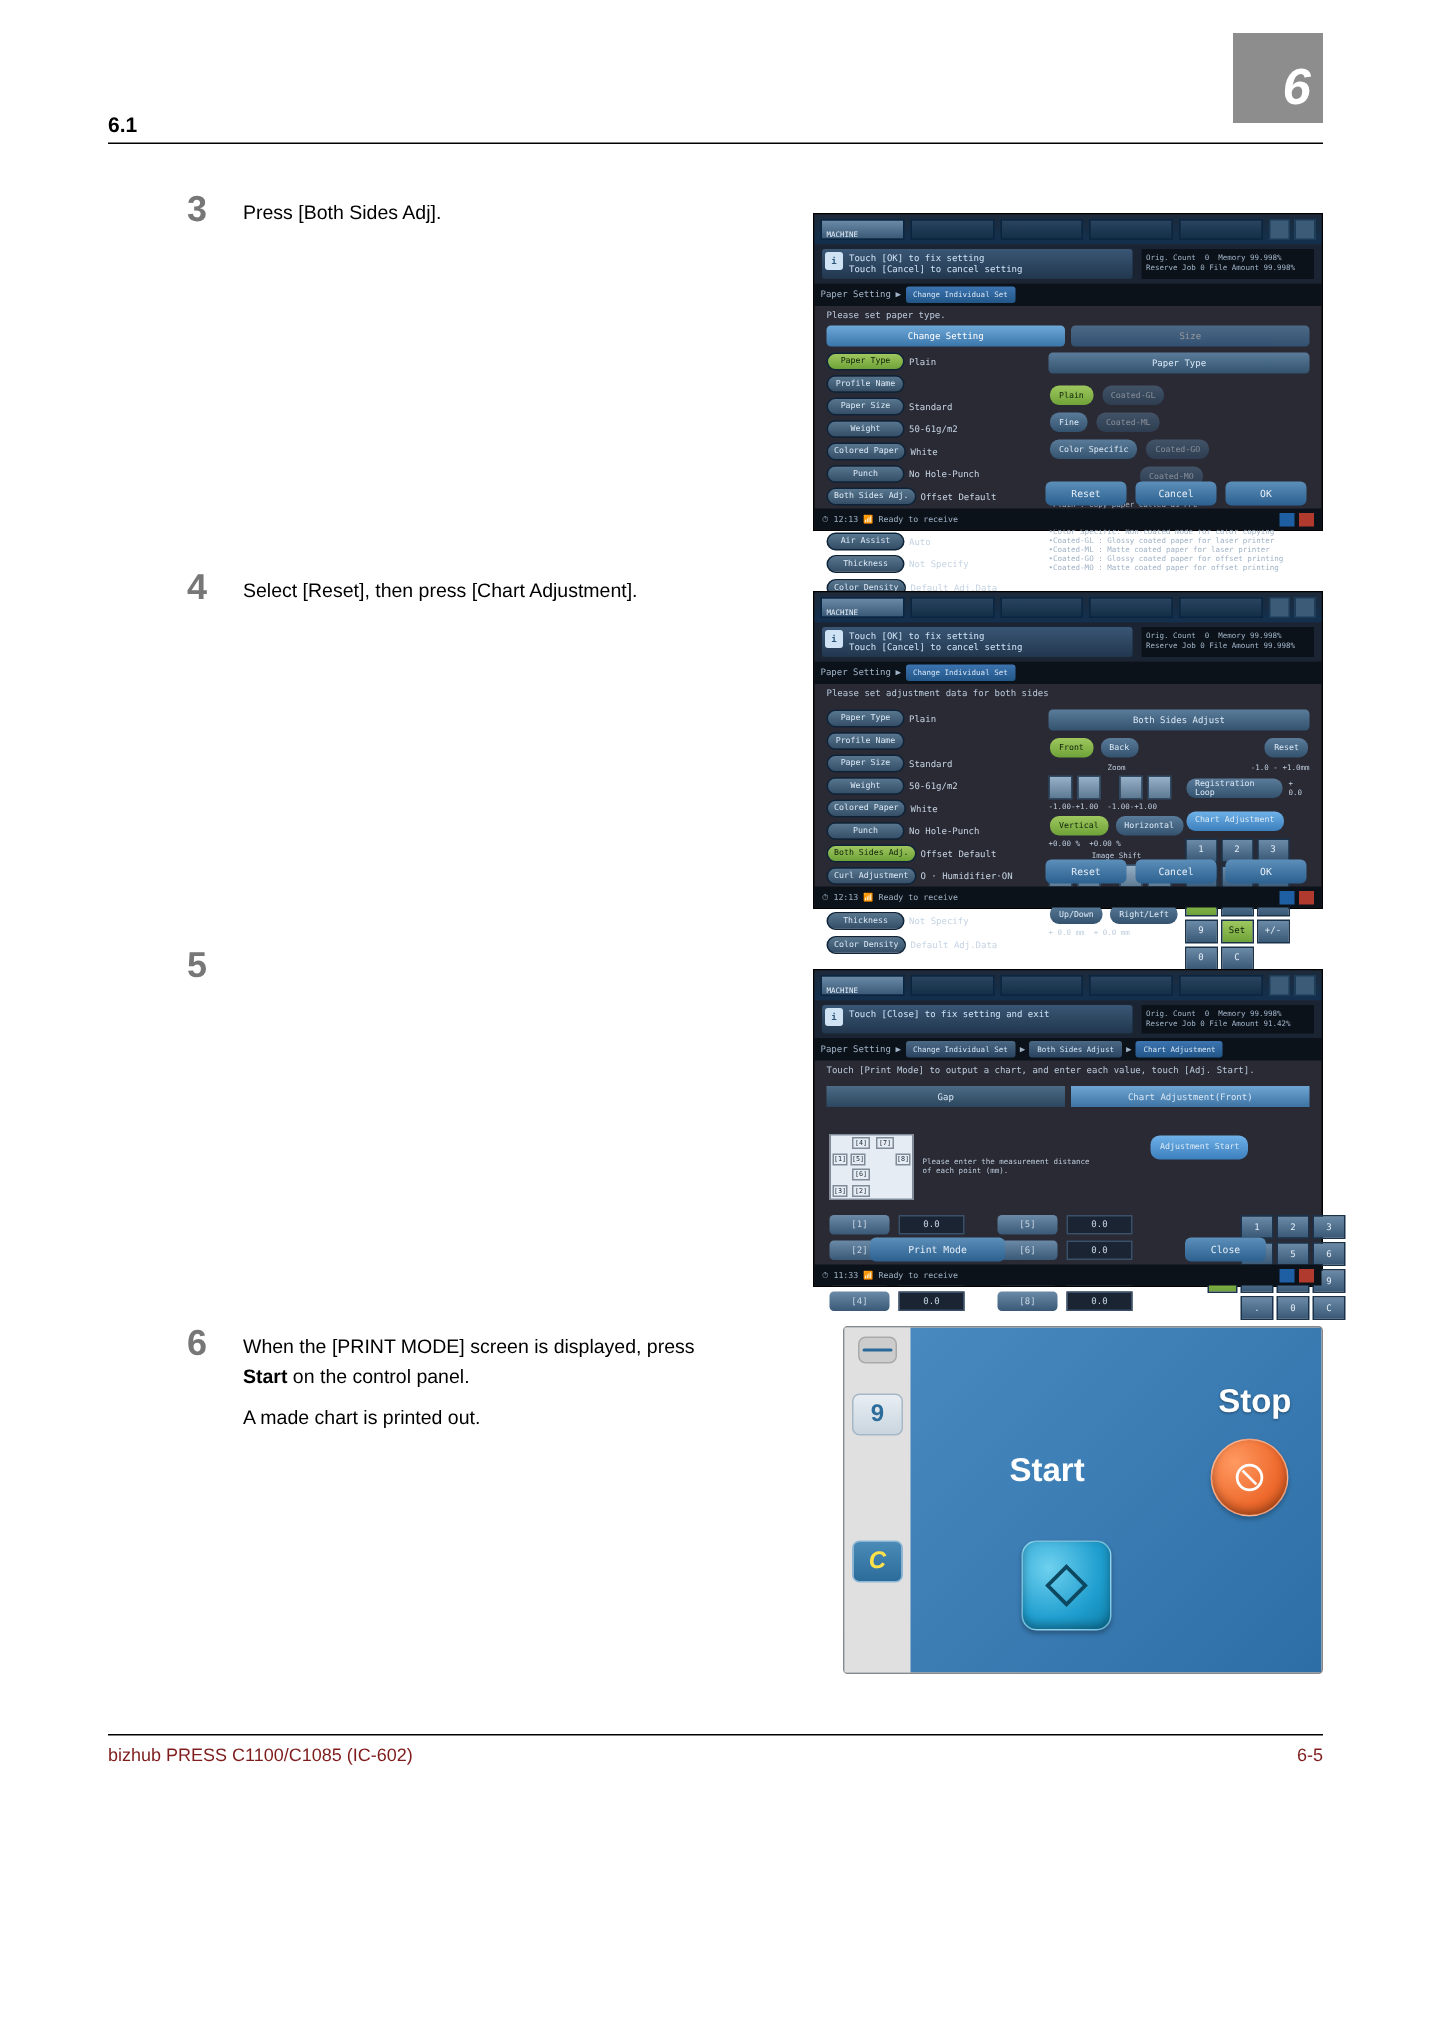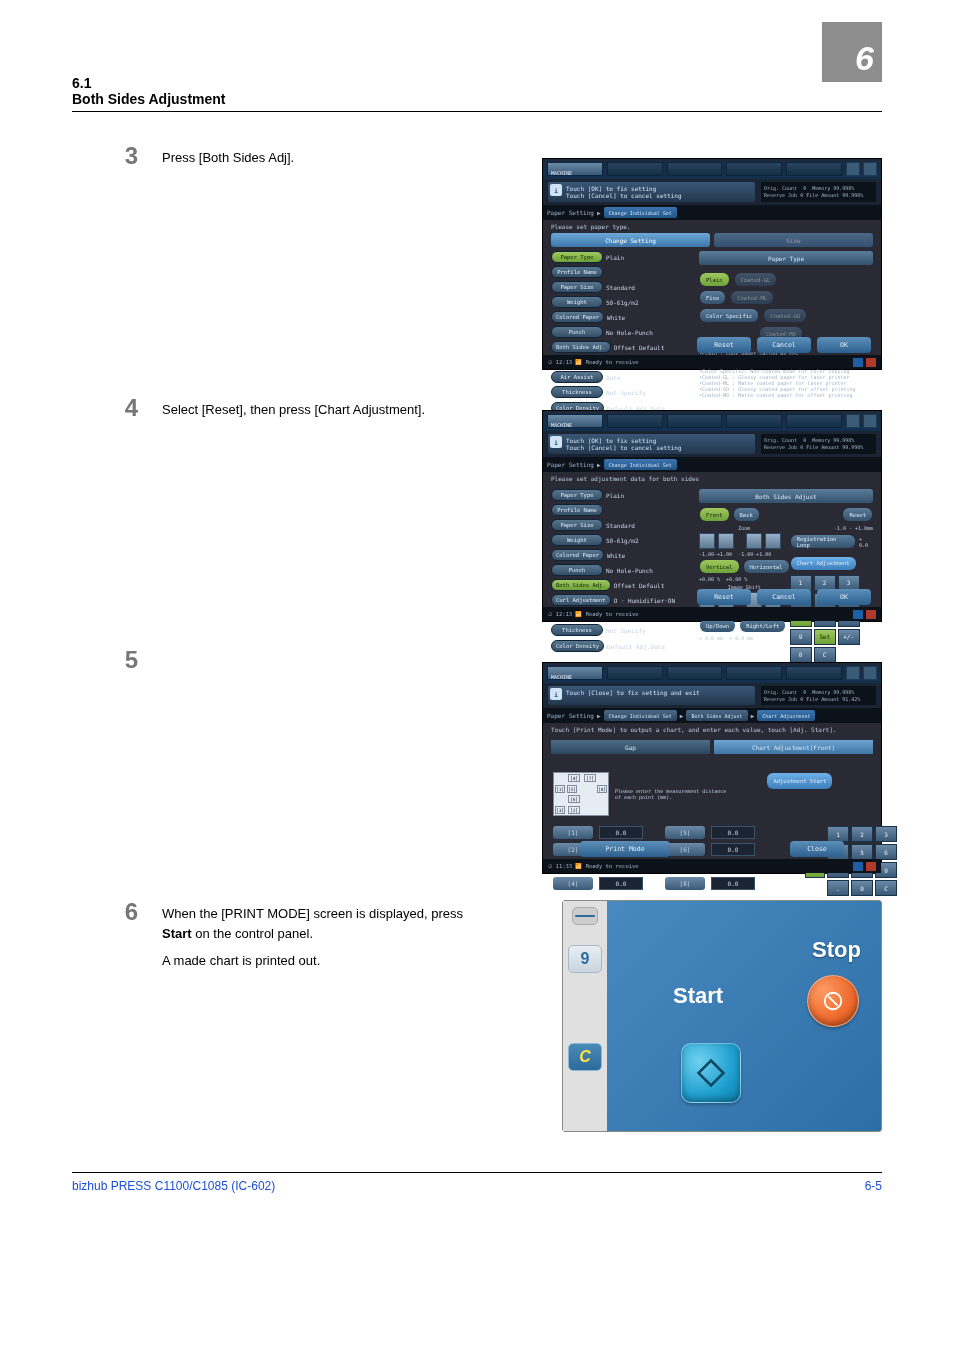--- a/index.html
+++ b/index.html
@@ -219,33 +219,32 @@
     position:absolute; right:22px; top:74px; width:52px; height:52px;
     background: radial-gradient(circle at 30% 30%, #ff9a62, #ee6a2d 60%, #c94e15 100%);
     border-radius:50%; border:1px solid rgba(255,255,255,.4);
     display:flex;align-items:center;justify-content:center;
     color:#fff; font-size:22px;
     box-shadow: inset 0 -3px 6px rgba(0,0,0,.3), 0 2px 3px rgba(0,0,0,.25);
   }
   .page-footer {
     display:flex; justify-content:space-between;
     border-top:1px solid #000; padding-top:6px;
-    font-size:12px; color:#1d4ed8; margin-top:40px;
+    font-size:12px; color:#7f1d1d; margin-top:40px;
   }
   strong { font-weight:bold; }
 </style>
 </head>
 <body>
 
 <div class="page">
   <div class="chapter-badge">6</div>
 
   <div class="header-row">
     <span class="header-num">6.1</span>
-    <span class="header-title">Both Sides Adjustment</span>
   </div>
 
   <div class="step">
     <div class="step-col-num">3</div>
     <div class="step-col-text">
         <p>Press [Both Sides Adj].</p>
       </div>
     <div class="step-col-image">
       <div class="screenshot">
         <div class="ss-topbar">

